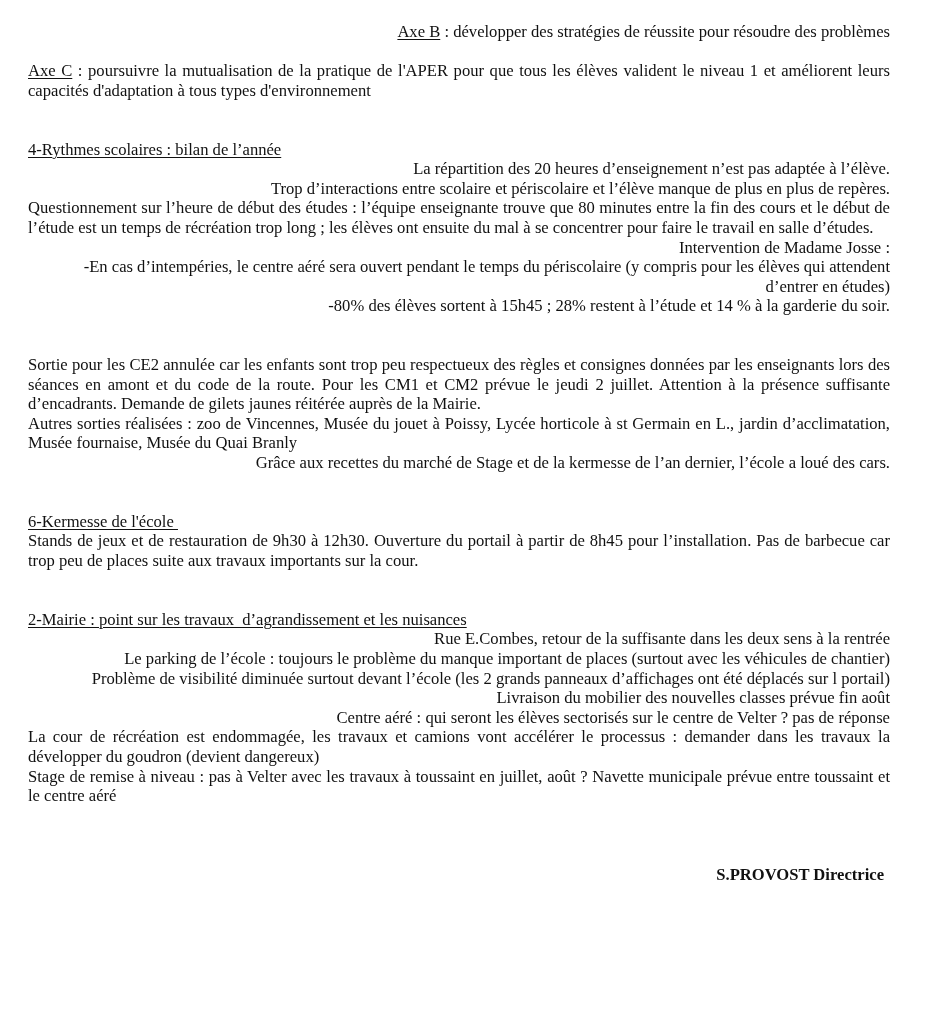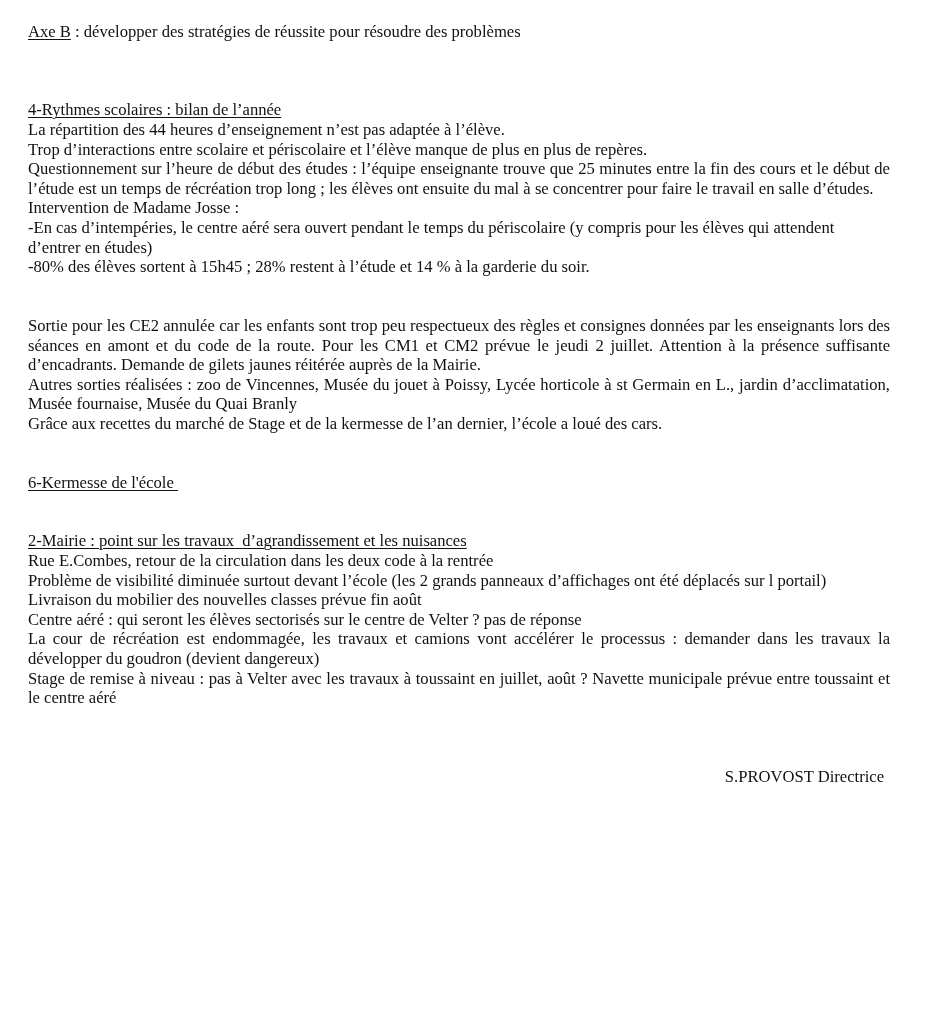--- a/index.html
+++ b/index.html
@@ -29,21 +29,21 @@
   p.para {
     margin: 0;
     font-size: 16.6px;
     line-height: 19.6px;
     text-align: justify;
     text-justify: inter-word;
     hyphens: none;
     white-space: pre-wrap;
   }
   p.para.flat {
-    text-align: left;
+    text-align: right;
   }
   .heading {
     margin: 0;
     font-size: 16.6px;
     line-height: 19.6px;
     text-align: left;
   }
   .heading .u {
     text-decoration: underline;
     text-underline-offset: 2px;
@@ -55,62 +55,66 @@
     text-underline-offset: 2px;
     text-decoration-thickness: 1px;
   }
   .spacer-1 { height: 19.6px; }
   .spacer-2 { height: 39.2px; }
   .spacer-3 { height: 58.8px; }
   .signature-block {
     margin-top: 0;
     text-align: right;
     padding-right: 6px;
+    font-weight: bold;
   }
   .signature-block .sig {
     font-size: 16.6px;
     line-height: 19.6px;
   }
   .nowrap-keep { white-space: pre-wrap; }
 </style>
 </head>
 <body>
 
 <div class="page">
   <div class="doc-body">
 
     <p class="para flat"><span class="inline-u">Axe B</span><span> : développer des stratégies de réussite pour résoudre des problèmes</span></p>
 
     <div class="spacer-1"></div>
 
+    <p class="para"><span class="inline-u">Axe C</span><span> : poursuivre la mutualisation de la pratique de l'APER pour que tous les élèves valident le niveau 1 et améliorent leurs capacités d'adaptation à tous types d'environnement</span></p>
 
     <div class="spacer-2"></div>
 
     <p class="heading"><span class="u">4-Rythmes scolaires : bilan de l’année</span></p>
-    <p class="para flat">La répartition des 44 heures d’enseignement n’est pas adaptée à l’élève.</p>
+    <p class="para flat">La répartition des 20 heures d’enseignement n’est pas adaptée à l’élève.</p>
     <p class="para flat">Trop d’interactions entre scolaire et périscolaire et l’élève manque de plus en plus de repères.</p>
-    <p class="para">Questionnement sur l’heure de début des études : l’équipe enseignante trouve que 25 minutes entre la fin des cours et le début de l’étude est un temps de récréation trop long ; les élèves ont ensuite du mal à se concentrer pour faire le travail en salle d’études.</p>
+    <p class="para">Questionnement sur l’heure de début des études : l’équipe enseignante trouve que 80 minutes entre la fin des cours et le début de l’étude est un temps de récréation trop long ; les élèves ont ensuite du mal à se concentrer pour faire le travail en salle d’études.</p>
     <p class="para flat">Intervention de Madame Josse :</p>
     <p class="para flat">-En cas d’intempéries, le centre aéré sera ouvert pendant le temps du périscolaire (y compris pour les élèves qui attendent d’entrer en études)</p>
     <p class="para flat">-80% des élèves sortent à 15h45 ; 28% restent à l’étude et 14 % à la garderie du soir.</p>
 
     <div class="spacer-2"></div>
 
     <p class="para">Sortie pour les CE2 annulée car les enfants sont trop peu respectueux des règles et consignes données par les enseignants lors des séances en amont et du code de la route. Pour les CM1 et CM2 prévue le jeudi 2 juillet. Attention à la présence suffisante d’encadrants. Demande de gilets jaunes réitérée auprès de la Mairie.</p>
     <p class="para">Autres sorties réalisées : zoo de Vincennes, Musée du jouet à Poissy, Lycée horticole à st Germain en L., jardin d’acclimatation, Musée fournaise, Musée du Quai Branly</p>
     <p class="para flat">Grâce aux recettes du marché de Stage et de la kermesse de l’an dernier, l’école a loué des cars.</p>
 
     <div class="spacer-2"></div>
 
     <p class="heading"><span class="u nowrap-keep">6-Kermesse de l'école </span></p>
+    <p class="para">Stands de jeux et de restauration de 9h30 à 12h30. Ouverture du portail à partir de 8h45 pour l’installation. Pas de barbecue car trop peu de places suite aux travaux importants sur la cour.</p>
 
     <div class="spacer-2"></div>
 
     <p class="heading"><span class="u nowrap-keep">2-Mairie : point sur les travaux  d’agrandissement et les nuisances</span></p>
-    <p class="para flat">Rue E.Combes, retour de la circulation dans les deux code à la rentrée</p>
+    <p class="para flat">Rue E.Combes, retour de la suffisante dans les deux sens à la rentrée</p>
+    <p class="para flat">Le parking de l’école : toujours le problème du manque important de places (surtout avec les véhicules de chantier)</p>
     <p class="para flat">Problème de visibilité diminuée surtout devant l’école (les 2 grands panneaux d’affichages ont été déplacés sur l portail)</p>
     <p class="para flat">Livraison du mobilier des nouvelles classes prévue fin août</p>
     <p class="para flat">Centre aéré : qui seront les élèves sectorisés sur le centre de Velter ? pas de réponse</p>
     <p class="para">La cour de récréation est endommagée, les travaux et camions vont accélérer le processus : demander dans les travaux la développer du goudron (devient dangereux)</p>
     <p class="para">Stage de remise à niveau : pas à Velter avec les travaux à toussaint en juillet, août ? Navette municipale prévue entre toussaint et le centre aéré</p>
 
     <div class="spacer-3"></div>
 
     <div class="signature-block">
       <span class="sig">S.PROVOST Directrice</span>

